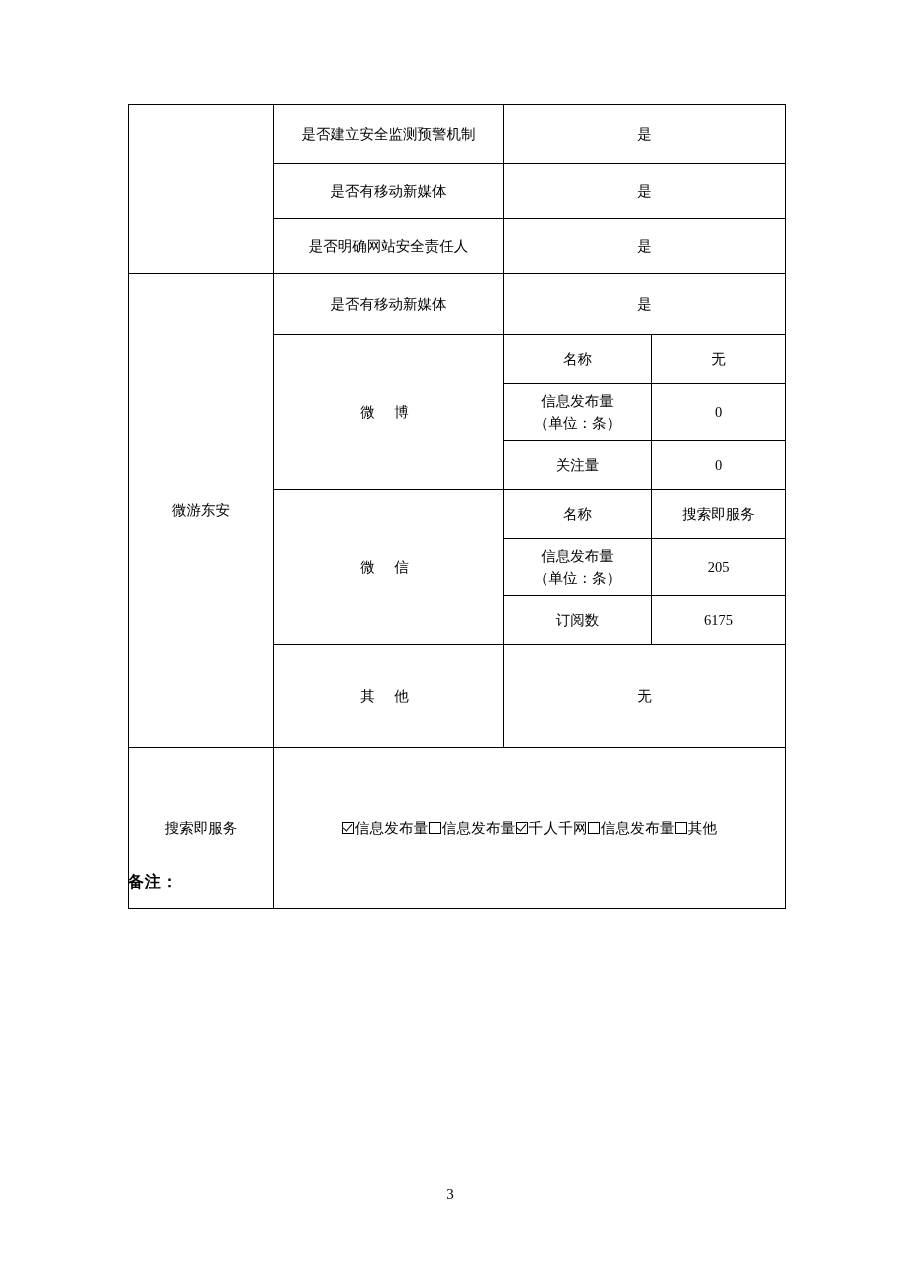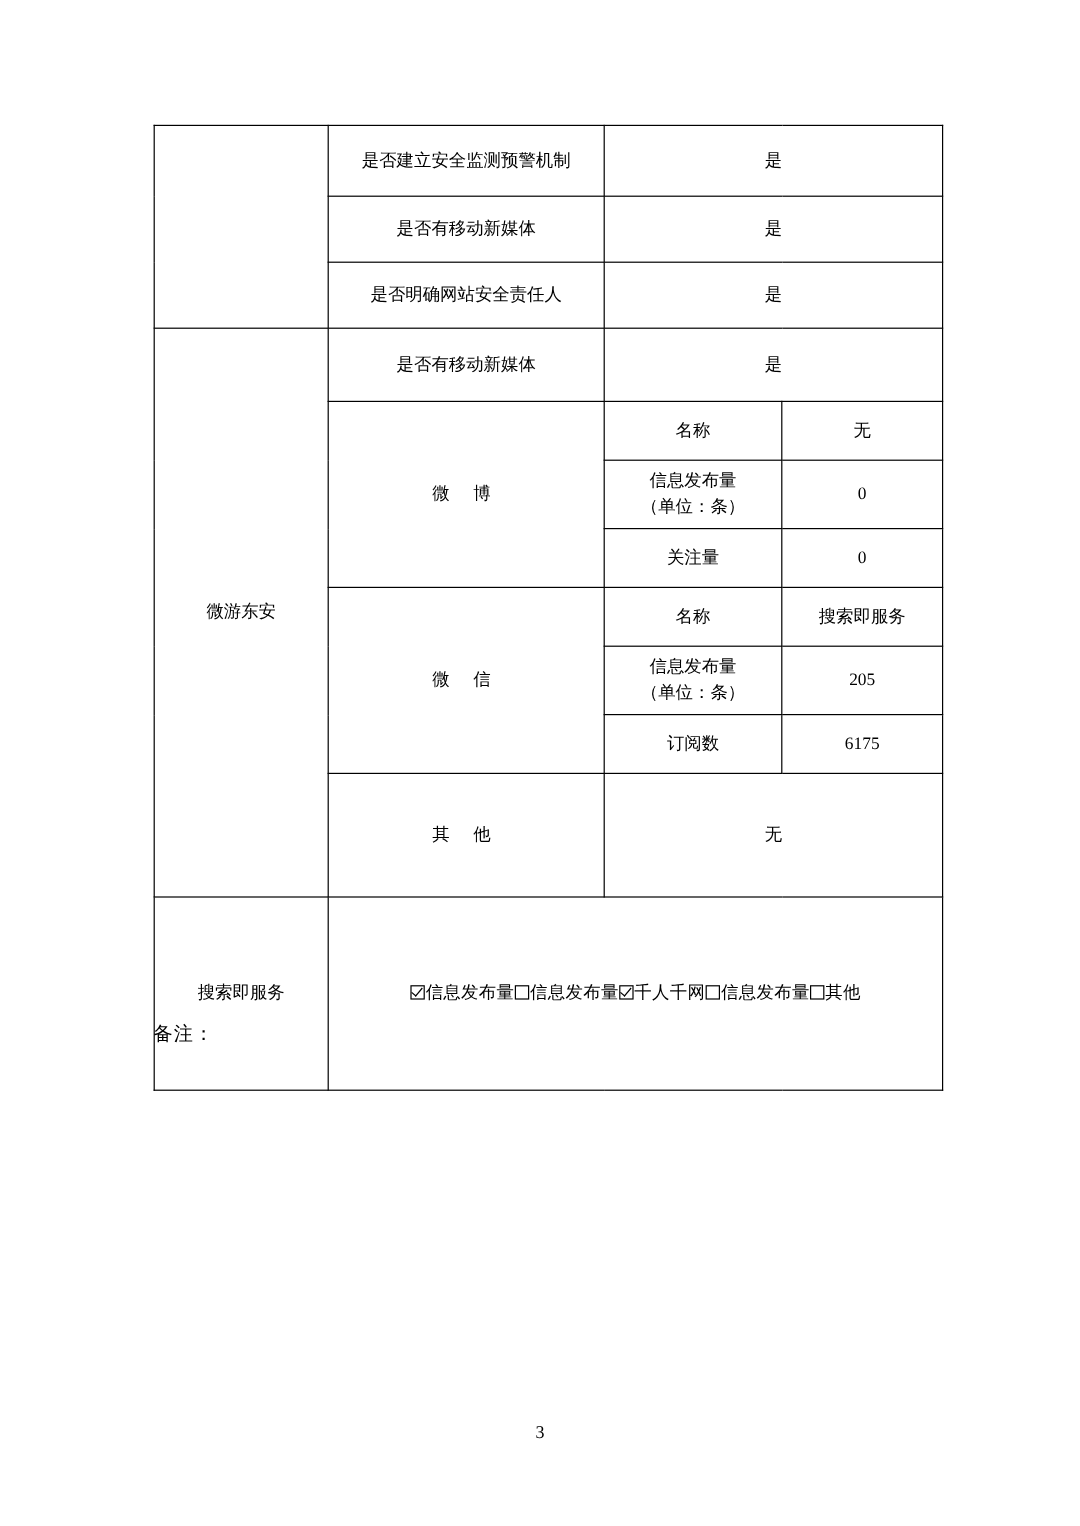--- a/index.html
+++ b/index.html
@@ -70,23 +70,23 @@
     top: -1px;
     width: 4px;
     height: 8px;
     border-right: 1.6px solid #000;
     border-bottom: 1.6px solid #000;
     transform: rotate(40deg);
   }
   .remark {
     position: absolute;
     left: 128px;
-    top: 852px;
+    top: 872px;
     font-size: 16px;
-    font-weight: normal;
+    font-weight: bold;
     font-family: "DejaVu Sans", "Liberation Sans", sans-serif;
     letter-spacing: 0.05em;
   }
   .page-number {
     position: absolute;
     left: 0;
     right: 0;
     top: 1186px;
     text-align: center;
     font-size: 15px;

